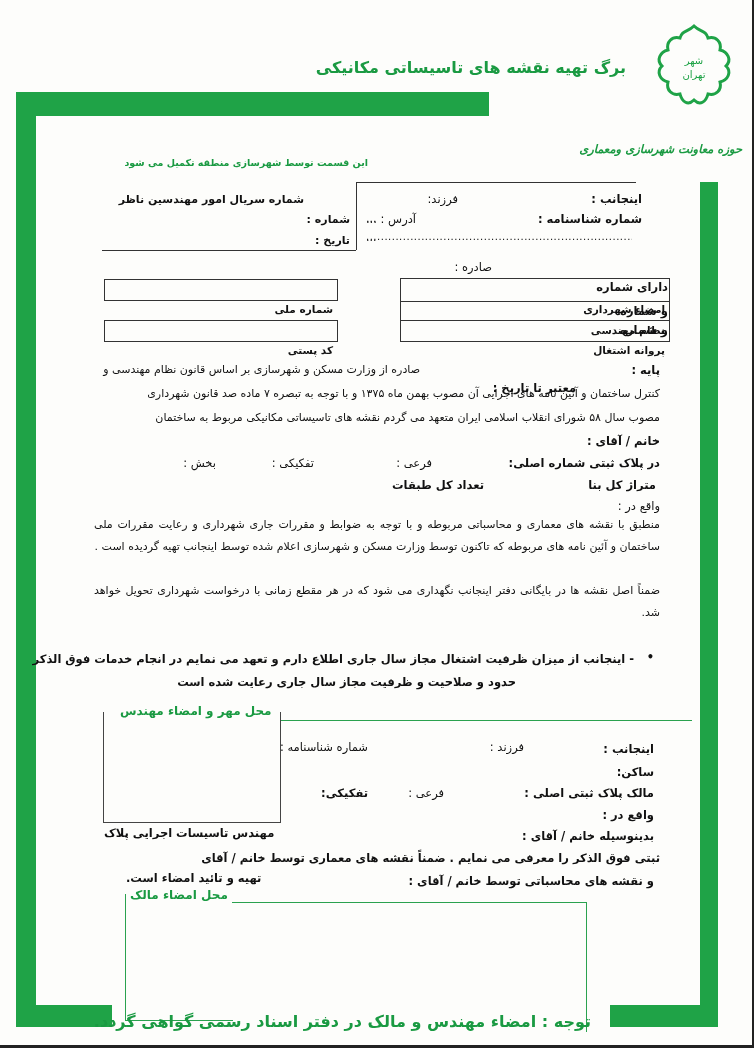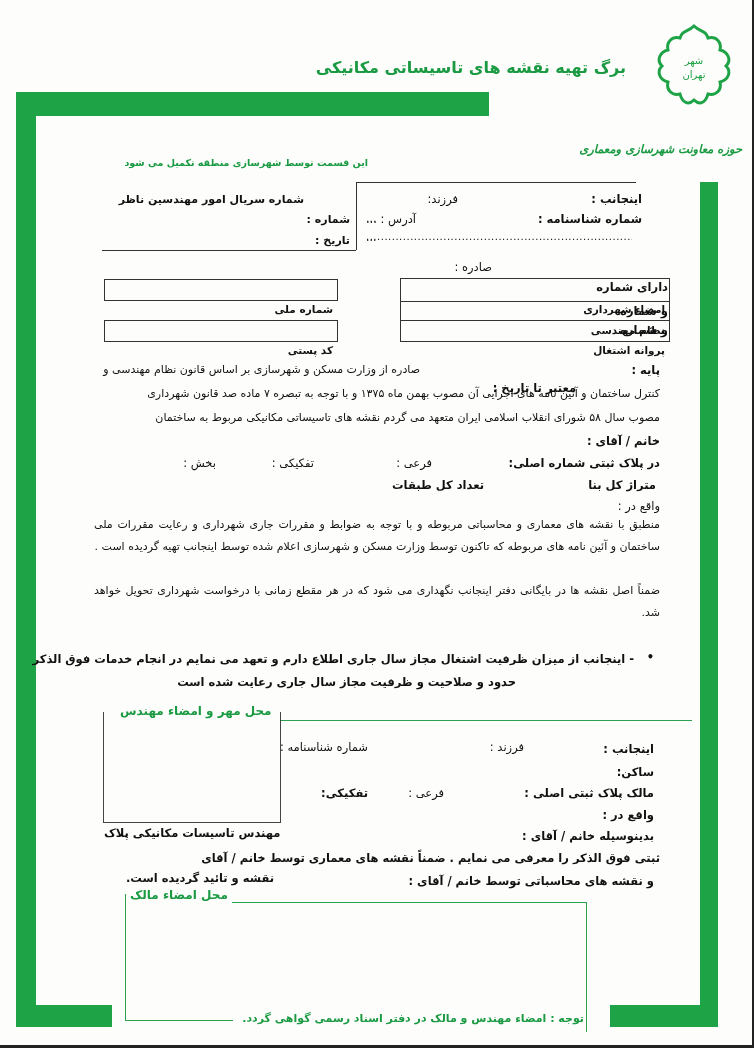--- a/index.html
+++ b/index.html
@@ -110,27 +110,27 @@
 
 <div class="row" style="right:100px; top:742px;">اینجانب :</div>
 <div class="row" style="right:230px; top:740px; font-weight:normal;">فرزند :</div>
 <div class="row" style="right:386px; top:740px; font-weight:normal;">شماره شناسنامه :</div>
 <div class="row" style="right:100px; top:765px;">ساکن:</div>
 <div class="row" style="right:100px; top:786px;">مالک پلاک ثبتی اصلی :</div>
 <div class="row" style="right:310px; top:786px; font-weight:normal;">فرعی :</div>
 <div class="row" style="right:386px; top:786px;">تفکیکی:</div>
 <div class="row" style="right:100px; top:808px;">واقع در :</div>
 <div class="row" style="right:100px; top:829px;">بدینوسیله خانم / آقای :</div>
-<div class="row" style="left:104px; top:826px;">مهندس تاسیسات مکانیکی پلاک</div>
+<div class="row" style="left:104px; top:826px;">مهندس تاسیسات اجرایی پلاک</div>
 <div class="row" style="right:94px; top:851px;">ثبتی فوق الذکر را معرفی می نمایم . ضمناً نقشه های معماری توسط خانم / آقای</div>
 <div class="row" style="right:100px; top:874px;">و نقشه های محاسباتی توسط خانم / آقای :</div>
-<div class="row" style="left:126px; top:871px;">نقشه و تائید گردیده است.</div>
+<div class="row" style="left:126px; top:871px;">تهیه و تائید امضاء است.</div>
 
 <div class="gline" style="left:232px; top:902px; width:354px;"></div>
 <div class="gvline" style="left:125px; top:894px; height:126px;"></div>
 <div class="gvline" style="left:586px; top:902px; height:130px;"></div>
 <div class="gline" style="left:125px; top:1020px; width:108px;"></div>
 <div class="abs" style="left:126px; top:903px; width:459px; height:116px;"></div>
 <div class="abs rtl b green-text" style="left:130px; top:888px; font-size:12px; white-space:nowrap;">محل امضاء مالک</div>
-<div class="abs rtl b green-text" style="right:170px; top:1012px; font-size:11px; white-space:nowrap;">توجه : امضاء مهندس و مالک در دفتر اسناد رسمی گواهی گردد.</div>
+<div class="abs rtl b green-text" style="right:163px; top:1012px; font-size:16px; white-space:nowrap;">توجه : امضاء مهندس و مالک در دفتر اسناد رسمی گواهی گردد.</div>
 
 <div class="abs" style="left:0; top:1045px; width:754px; height:3px; background:#222;"></div>
 <div class="abs" style="left:752px; top:0; width:2px; height:1048px; background:#222;"></div>
 
 </body></html>

